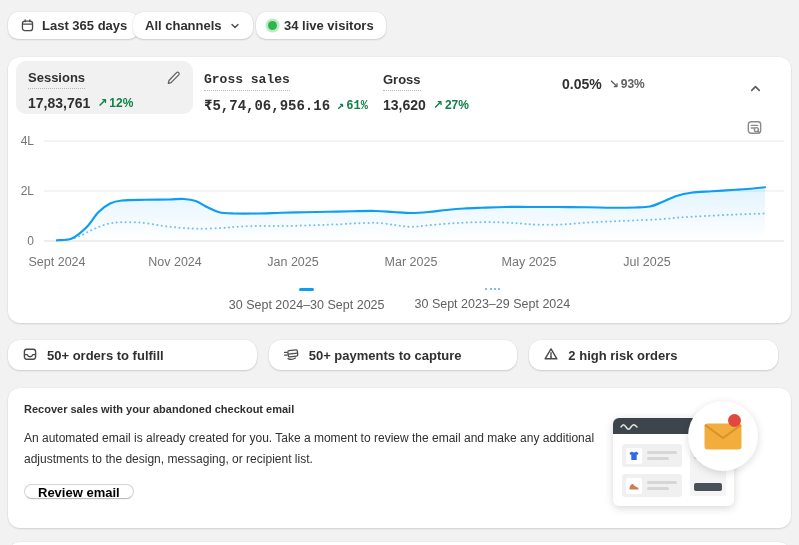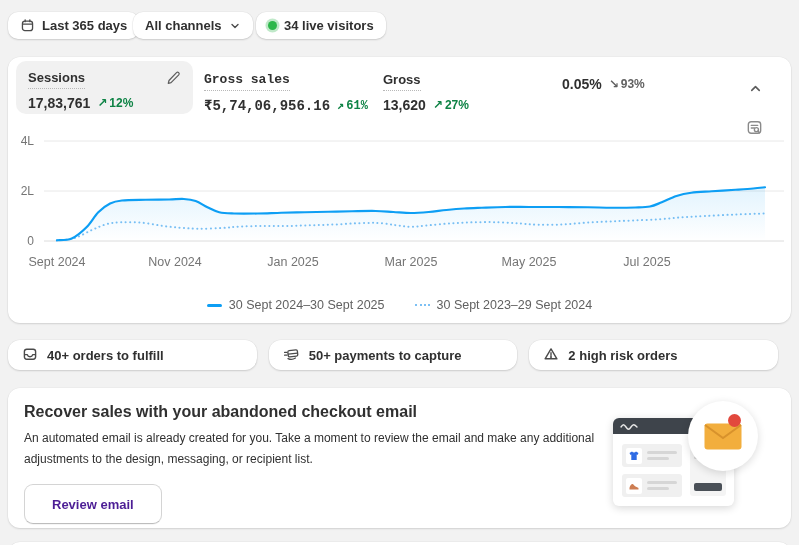--- a/index.html
+++ b/index.html
@@ -43,43 +43,43 @@
     background:#f1f1f1; border-radius:10px; padding:9px 12px; cursor:pointer;
   }
   #sessions-tab .tab-head { display:flex; justify-content:space-between; align-items:flex-start; }
   .icon-btn { position:absolute; cursor:pointer; background:none; border:none; padding:2px; }
   
   .legend {
     position:absolute; left:0; right:0; bottom:11px;
     display:flex; justify-content:center; gap:30px;
     font-size:12.5px; color:#616161;
   }
-  .legend-item { display:flex; align-items:center; gap:7px; }
+  .legend-item { display:flex; align-items:center; gap:7px;flex-direction:column; }
   .legend-swatch-solid { width:15px; height:3px; border-radius:2px; background:#0d9ef4; }
   .legend-swatch-dotted { width:15px; height:0; border-top:2.5px dotted #7cc0f4; }
   
   .actions-row { position:absolute; left:8px; top:340px; width:770px; display:flex; gap:12px; }
   .action-btn {
     flex:1; height:30px; display:flex; align-items:center; gap:9px;
     background:#fff; border:none; border-radius:12px; padding:0 14px;
     box-shadow:0 1px 2px rgba(0,0,0,.14), 0 0 0 .5px rgba(0,0,0,.05);
     font-size:13px; font-weight:700; color:#303030; cursor:pointer;
     font-family:inherit;
   }
   
   #recover-card { left:8px; top:388px; width:783px; height:140px; }
-  .recover-title { position:absolute; left:16px; top:15px; font-size:16px; font-weight:700; }
+  .recover-title { position:absolute; left:16px; top:15px; font-size:11px; font-weight:700; }
   .recover-body {
     position:absolute; left:16px; top:40px; width:575px;
     font-size:12px; line-height:21px; color:#303030;
   }
   .secondary-btn {
-    position:absolute; left:16px; top:96px; height:40px; padding:0 27px;
+    position:absolute; left:16px; top:96px; height:15px; padding:0 13px;
     background:#fff; border:1px solid #d4d4d4; border-bottom-color:#bdbdbd;
-    border-radius:9px; font-size:13px; font-weight:700; color:#4c1d95;
+    border-radius:9px; font-size:13px; font-weight:700; color:#000000;
     font-family:inherit; cursor:pointer; box-shadow:0 1px 0 rgba(0,0,0,.04);
   }
   
   .illu { position:absolute; right:38px; top:13px; width:140px; height:110px; }
   .illu-browser {
     position:absolute; left:0; top:17px; width:121px; height:88px;
     background:#fff; border-radius:6px; box-shadow:0 2px 8px rgba(0,0,0,.16);
   }
   .illu-header { height:16px; background:#3e444b; border-radius:6px 6px 0 0; display:flex; align-items:center; padding-left:7px; }
   .illu-row { position:absolute; left:9px; width:60px; height:23px; background:#f0f0f0; border-radius:3px; display:flex; align-items:center; gap:5px; padding:0 4px; }
@@ -232,21 +232,21 @@
 </div>
 
 <div class="actions-row">
   <button class="action-btn">
     <span>
       <svg width="16" height="16" viewBox="0 0 16 16" fill="none" stroke="#4a4a4a" stroke-width="1.4" stroke-linecap="round" stroke-linejoin="round">
         <rect x="2.4" y="3.2" width="11.2" height="10" rx="2.4"></rect>
         <path d="M2.6 8.6h2.7c.3 1.2 1.3 2.1 2.7 2.1s2.4-.9 2.7-2.1h2.7"></path>
       </svg>
     </span>
-    <span>40+ orders to fulfill</span>
+    <span>50+ orders to fulfill</span>
   </button>
 
   <button class="action-btn">
     <span>
       <svg width="17" height="16" viewBox="0 0 17 16" fill="none" stroke="#4a4a4a" stroke-width="1.3" stroke-linecap="round" stroke-linejoin="round">
         <rect x="5" y="4.2" width="9.6" height="6.4" rx="1.4" transform="rotate(-6 9.8 7.4)"></rect>
         <path d="M5.4 8.2l9-1"></path>
         <path d="M1.6 6.4h2.2M1.6 9.2h2.2M5 12.6c2.2 1 5.4.8 7.4-.6"></path>
       </svg>
     </span>

